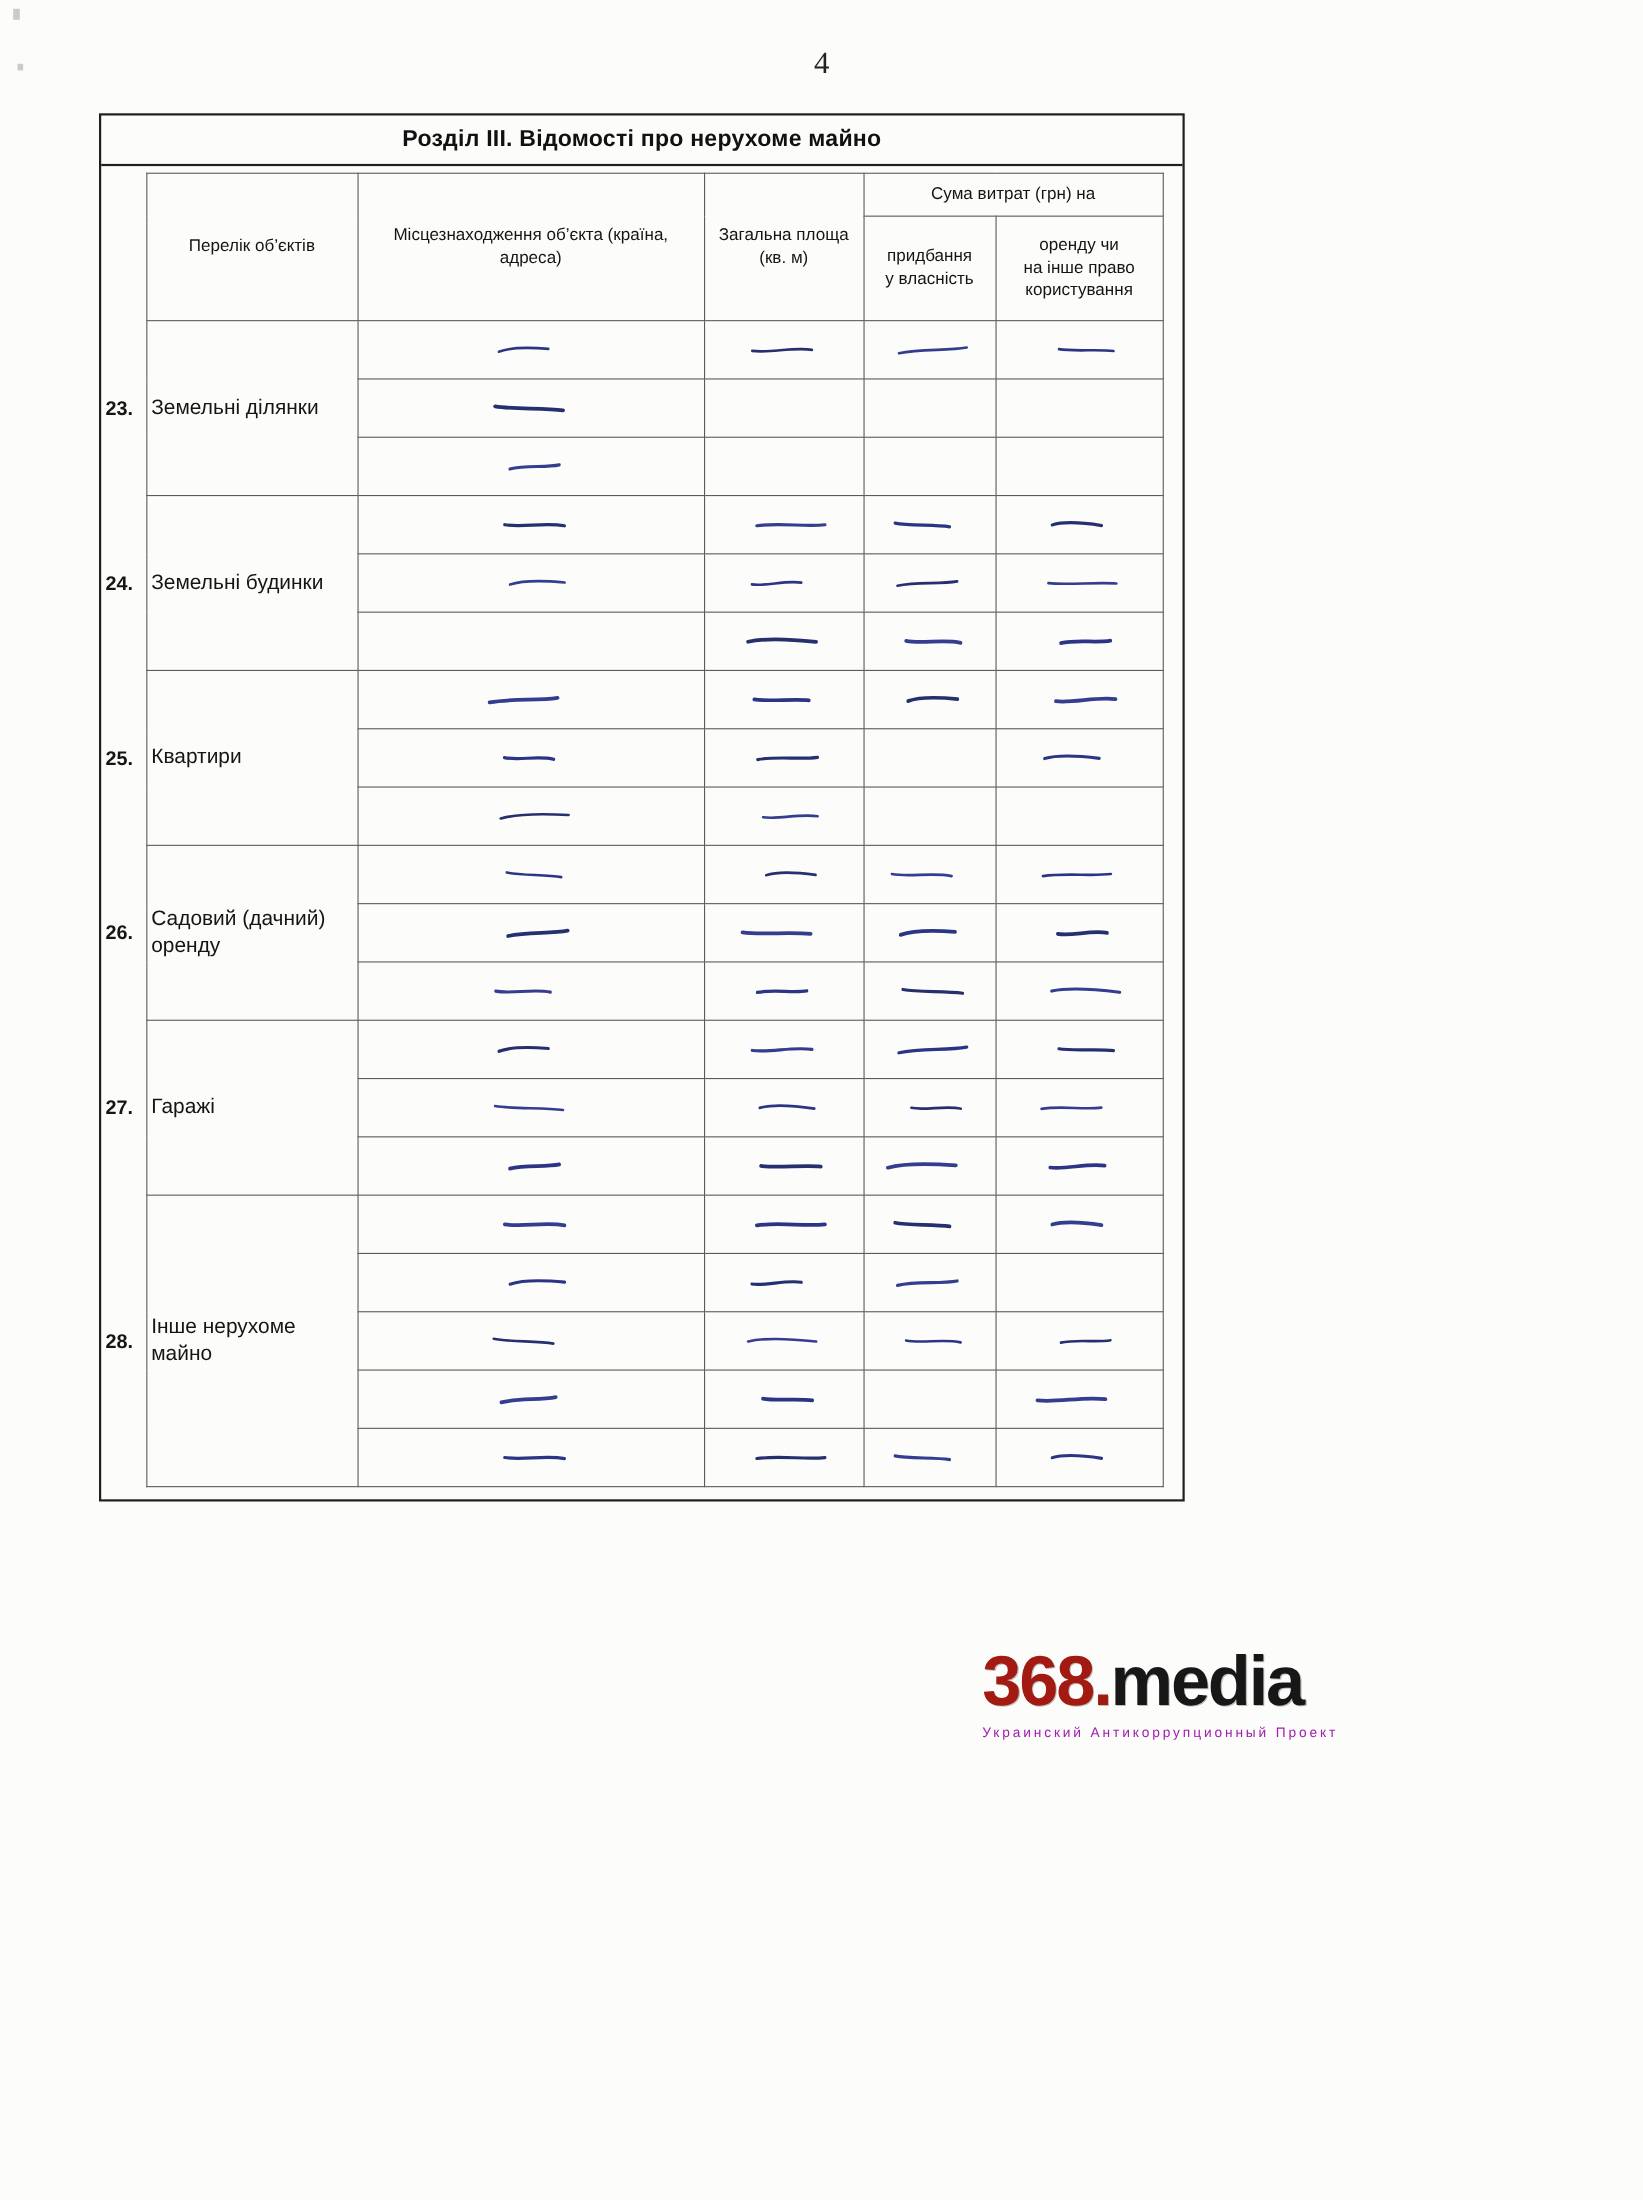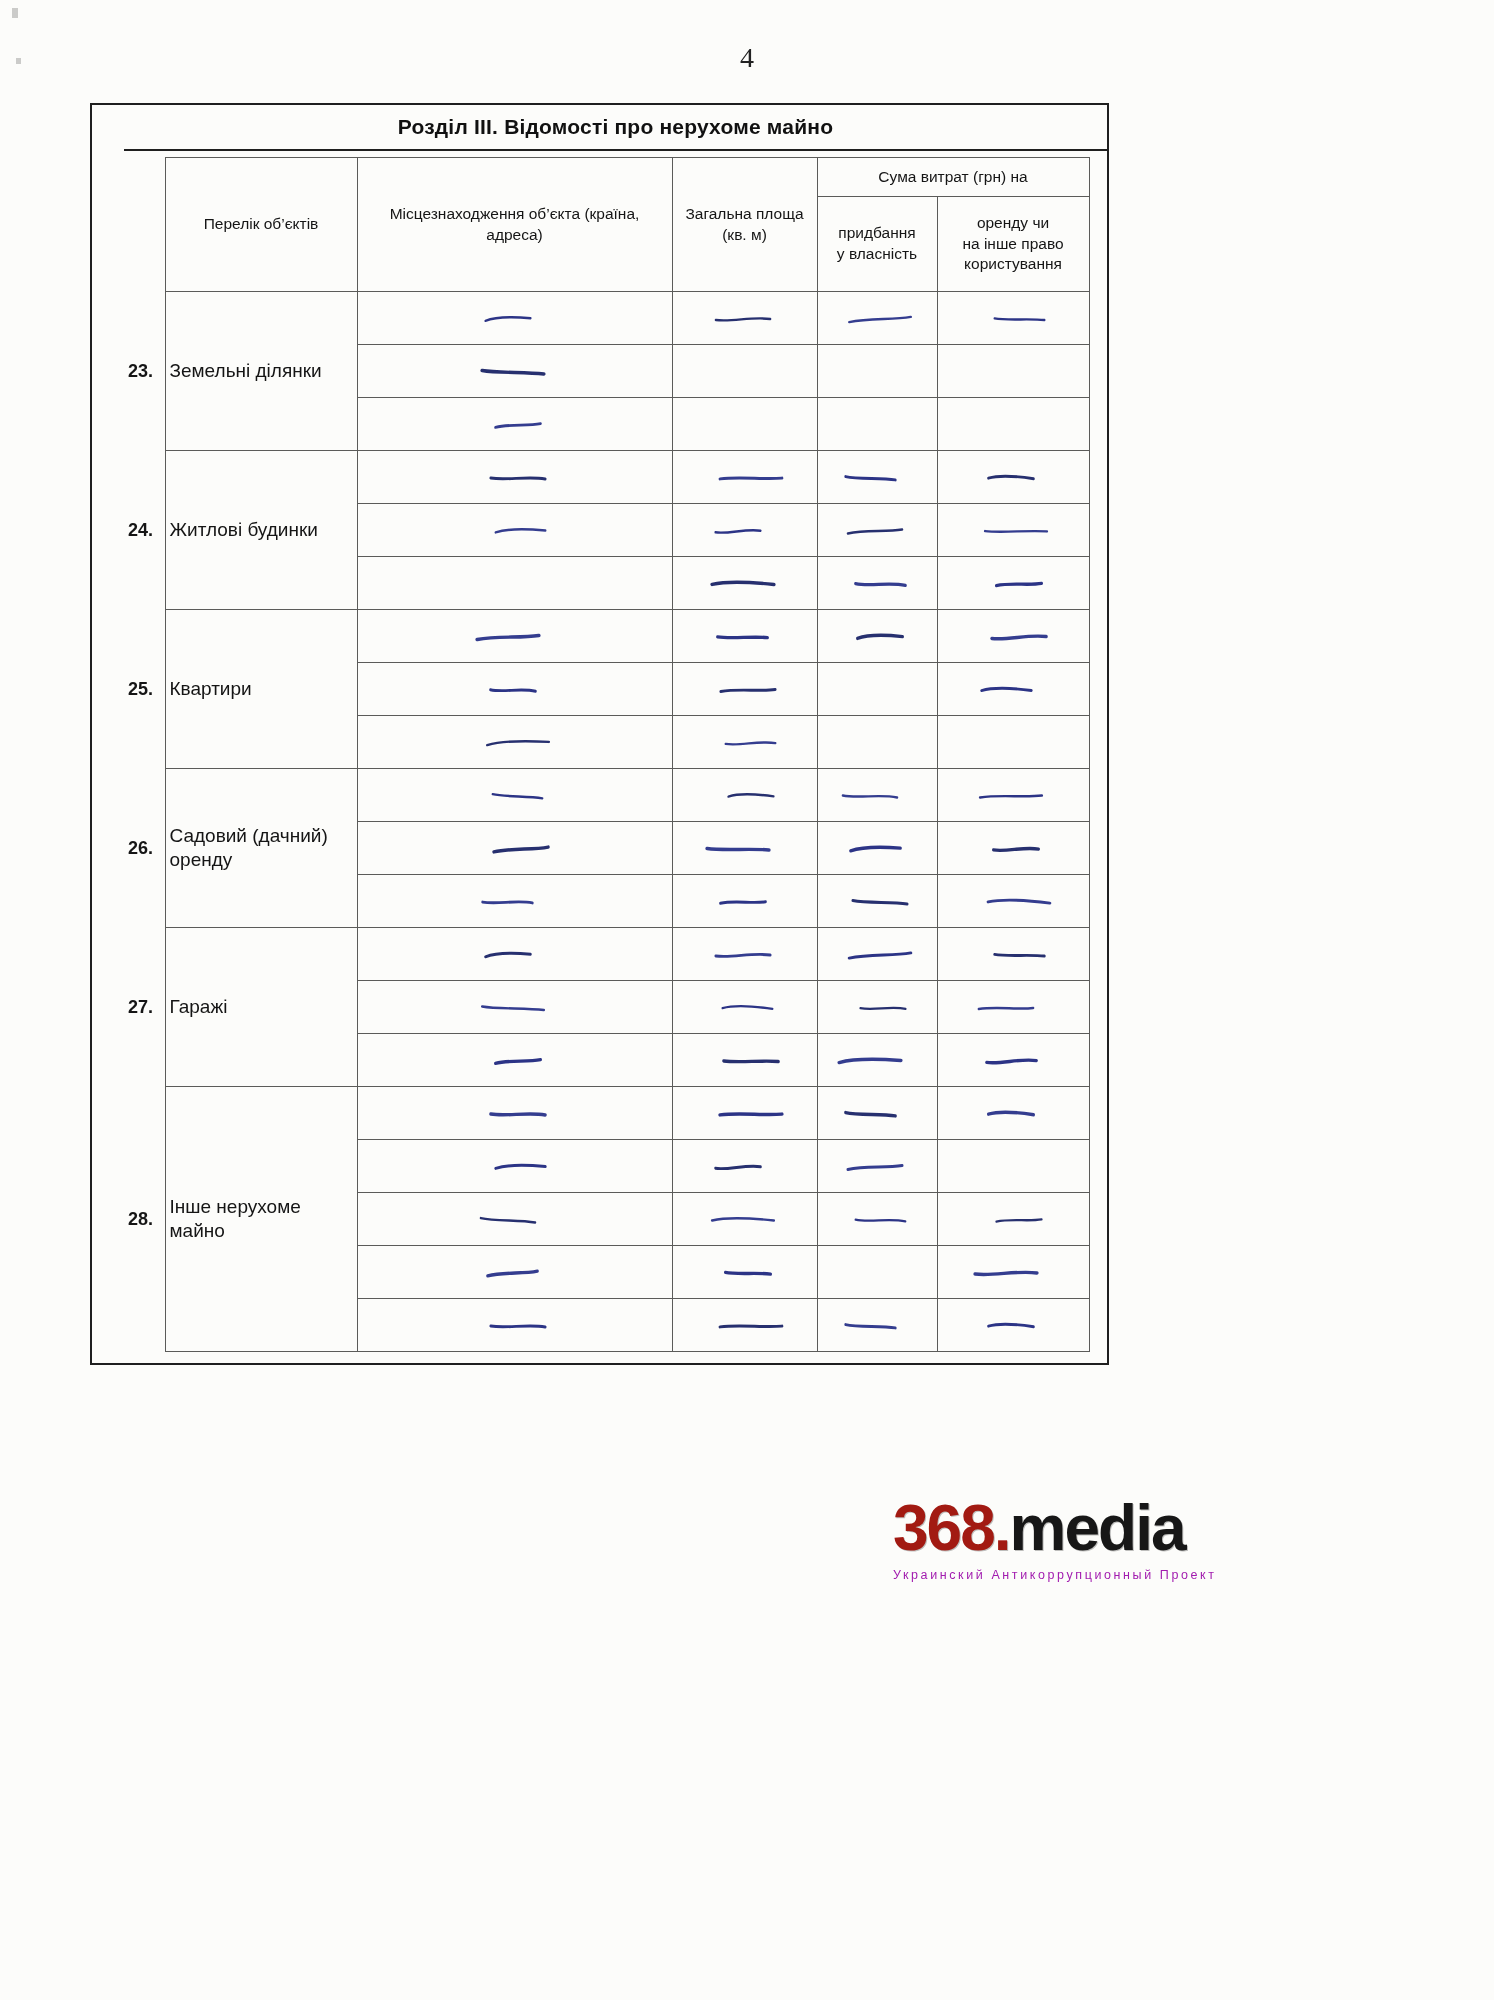--- a/index.html
+++ b/index.html
@@ -20,21 +20,20 @@
     text-align:center;
     font-family:"Liberation Serif",serif;
     font-size:28px;color:#222;
   }
 
   .section-box{
     position:absolute;left:90px;top:103px;
     width:983px;height:1258px;
     border:2px solid #1f1f1f;
     background:transparent;
-    padding-left:32px;
   }
   .section-title{
     height:44px;line-height:44px;
     border-bottom:2px solid #1f1f1f;
     text-align:center;
     font-weight:bold;font-size:21px;letter-spacing:.2px;
   }
   .section-subtitle{
     height:58px;
     padding-top:7px;
@@ -170,21 +169,21 @@
           <tr>
             <td class="dash-cell"><svg class="dash" width="50" height="12" viewBox="0 0 64 12" preserveAspectRatio="none" style="transform:rotate(-1deg);margin-left:6px">
                 <path d="M3,8 C22,4.5 44,7.5 61,5" stroke="#343d8f" stroke-width="2.9" fill="none" stroke-linecap="round"></path>
               </svg></td>
             <td class="dash-cell"></td>
             <td class="dash-cell"></td>
             <td class="dash-cell"></td>
           </tr>
           <tr>
             <td class="num-cell" rowspan="3">24.</td>
-            <td class="label-cell" rowspan="3">Житлові будинки</td>
+            <td class="label-cell" rowspan="3">Земельні будинки</td>
             <td class="dash-cell"><svg class="dash" width="60" height="12" viewBox="0 0 64 12" preserveAspectRatio="none" style="transform:rotate(1deg);margin-left:6px">
                 <path d="M3,6.5 C20,9 42,3.5 61,6.5" stroke="#27306f" stroke-width="2.9" fill="none" stroke-linecap="round"></path>
               </svg></td>
             <td class="dash-cell"><svg class="dash" width="68" height="12" viewBox="0 0 64 12" preserveAspectRatio="none" style="transform:rotate(2deg);margin-left:12px">
                 <path d="M3,8 C22,4.5 44,7.5 61,5" stroke="#343d8f" stroke-width="2.9" fill="none" stroke-linecap="round"></path>
               </svg></td>
             <td class="dash-cell"><svg class="dash" width="55" height="12" viewBox="0 0 64 12" preserveAspectRatio="none" style="transform:rotate(1deg);margin-left:-14px">
                 <path d="M3,5 C18,7.5 44,5.5 61,7.5" stroke="#2c3486" stroke-width="2.9" fill="none" stroke-linecap="round"></path>
               </svg></td>
             <td class="dash-cell"><svg class="dash" width="50" height="12" viewBox="0 0 64 12" preserveAspectRatio="none" style="transform:rotate(2deg);margin-left:-4px">

